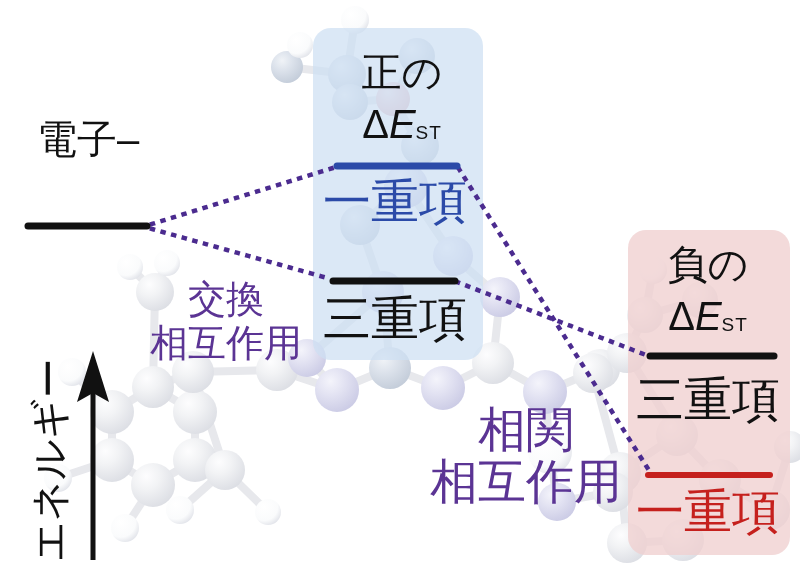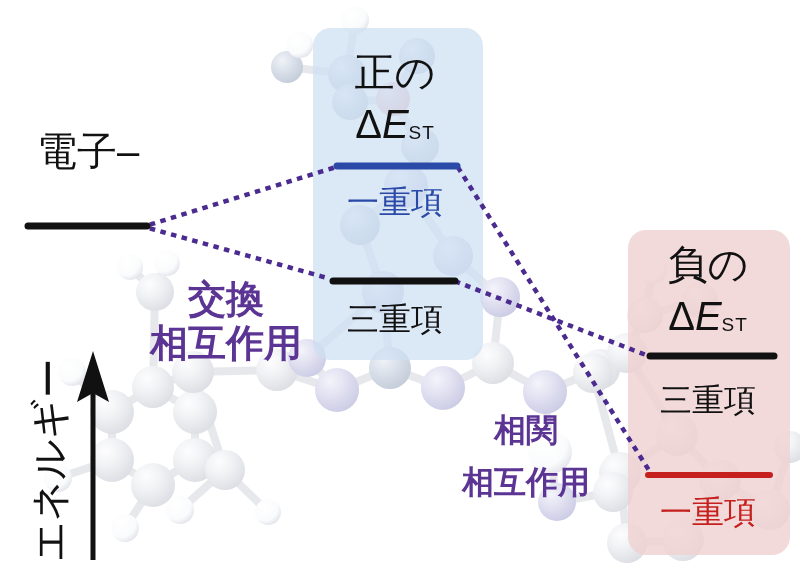--- a/index.html
+++ b/index.html
@@ -6,31 +6,31 @@
   .stage{
     position:relative;width:800px;height:567px;background:#ffffff;overflow:hidden;
     font-family:"Liberation Sans","DejaVu Sans",sans-serif;color:#111;
   }
   .stage svg{position:absolute;left:0;top:0;}
   .layer{position:absolute;left:0;top:0;width:800px;height:567px;}
   .box{position:absolute;border-radius:18px;}
   .box-pos{left:313px;top:28px;width:170px;height:332px;background:rgba(205,223,242,0.72);}
   .box-neg{left:628px;top:230px;width:162px;height:325px;background:rgba(239,208,208,0.78);}
   .lbl{position:absolute;text-align:center;white-space:nowrap;}
-  .f40{font-size:32px;line-height:44px;}
-  .eh-label{left:5px;top:116px;width:166px;font-size:40px;line-height:47px;margin-top:12px;}
-  .pos-title{left:315px;top:46px;width:160px;font-size:40px;line-height:52px;}
+  .f40{font-size:48px;line-height:44px;}
+  .eh-label{left:5px;top:116px;width:166px;font-size:40px;line-height:47px;}
+  .pos-title{left:322px;top:46px;width:160px;font-size:40px;line-height:52px;}
   .neg-title{left:628px;top:238px;width:160px;font-size:40px;line-height:52px;}
   .singlet-pos{left:315px;top:180px;width:160px;color:#2b4aa8;}
   .triplet-pos{left:315px;top:297px;width:160px;color:#111;}
   .triplet-neg{left:628px;top:378px;width:160px;color:#111;}
   .singlet-neg{left:628px;top:490px;width:160px;color:#c5201d;}
-  .purple{color:#5b3494;font-weight:bold;}
+  .purple{color:#5b3494;}
   .exchange-label{left:126px;top:277px;width:200px;font-size:38px;line-height:44px;}
-  .correlation-label{left:426px;top:404px;width:200px;font-size:32px;line-height:52px;}
+  .correlation-label{left:426px;top:404px;width:200px;font-size:48px;line-height:52px;}
   .energy-label{
     left:-51px;top:437px;width:200px;height:50px;line-height:50px;text-align:center;
     font-size:40px;transform:rotate(-90deg);transform-origin:50% 50%;
   }
   .est i{font-style:italic;}
   .est .est-sub{font-size:19px;letter-spacing:1px;vertical-align:-1px;}
 </style>
 </head>
 <body>
 

